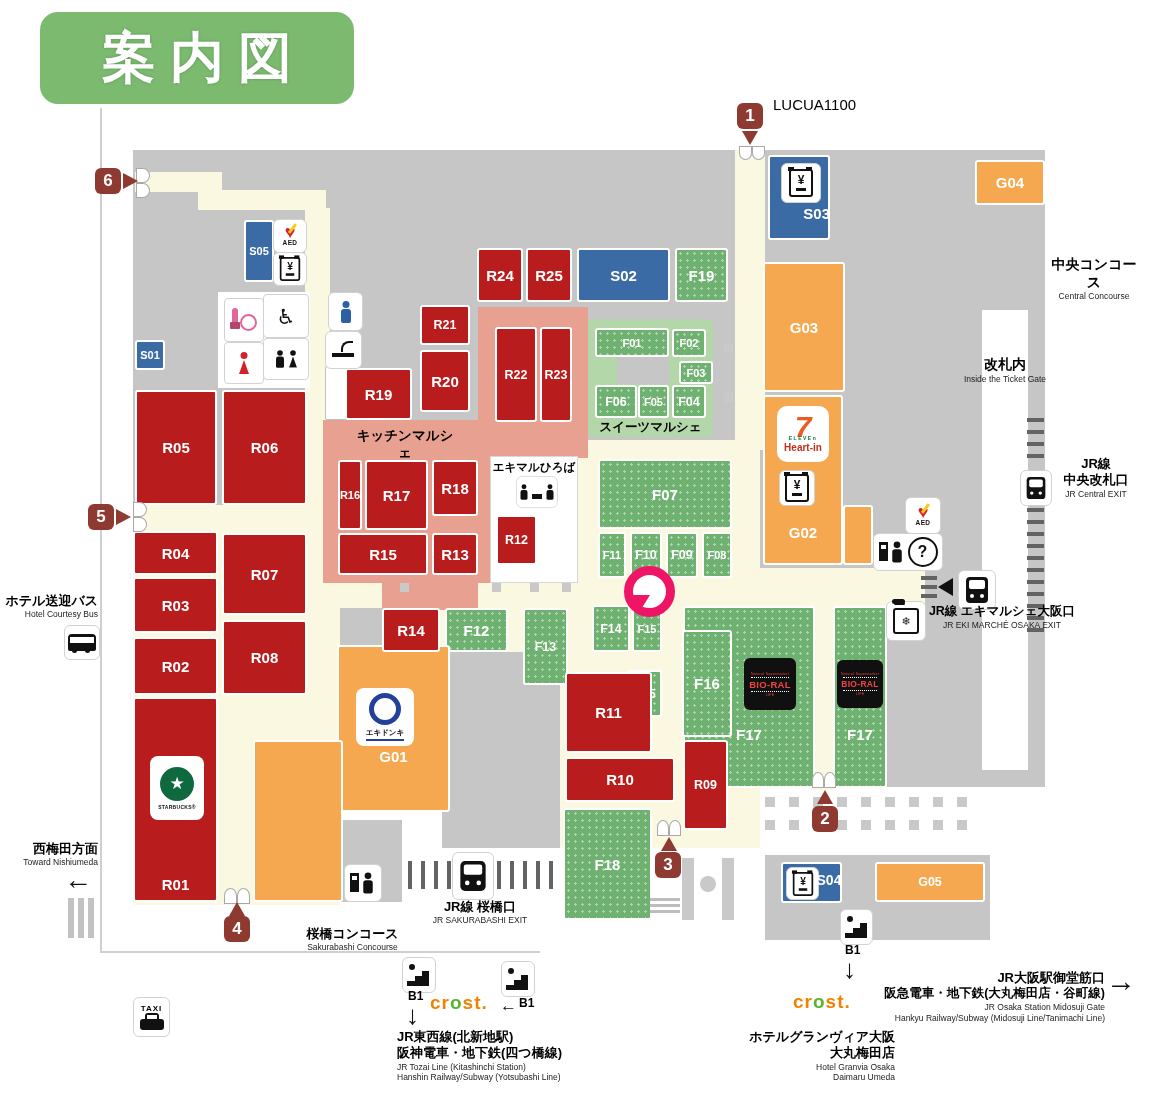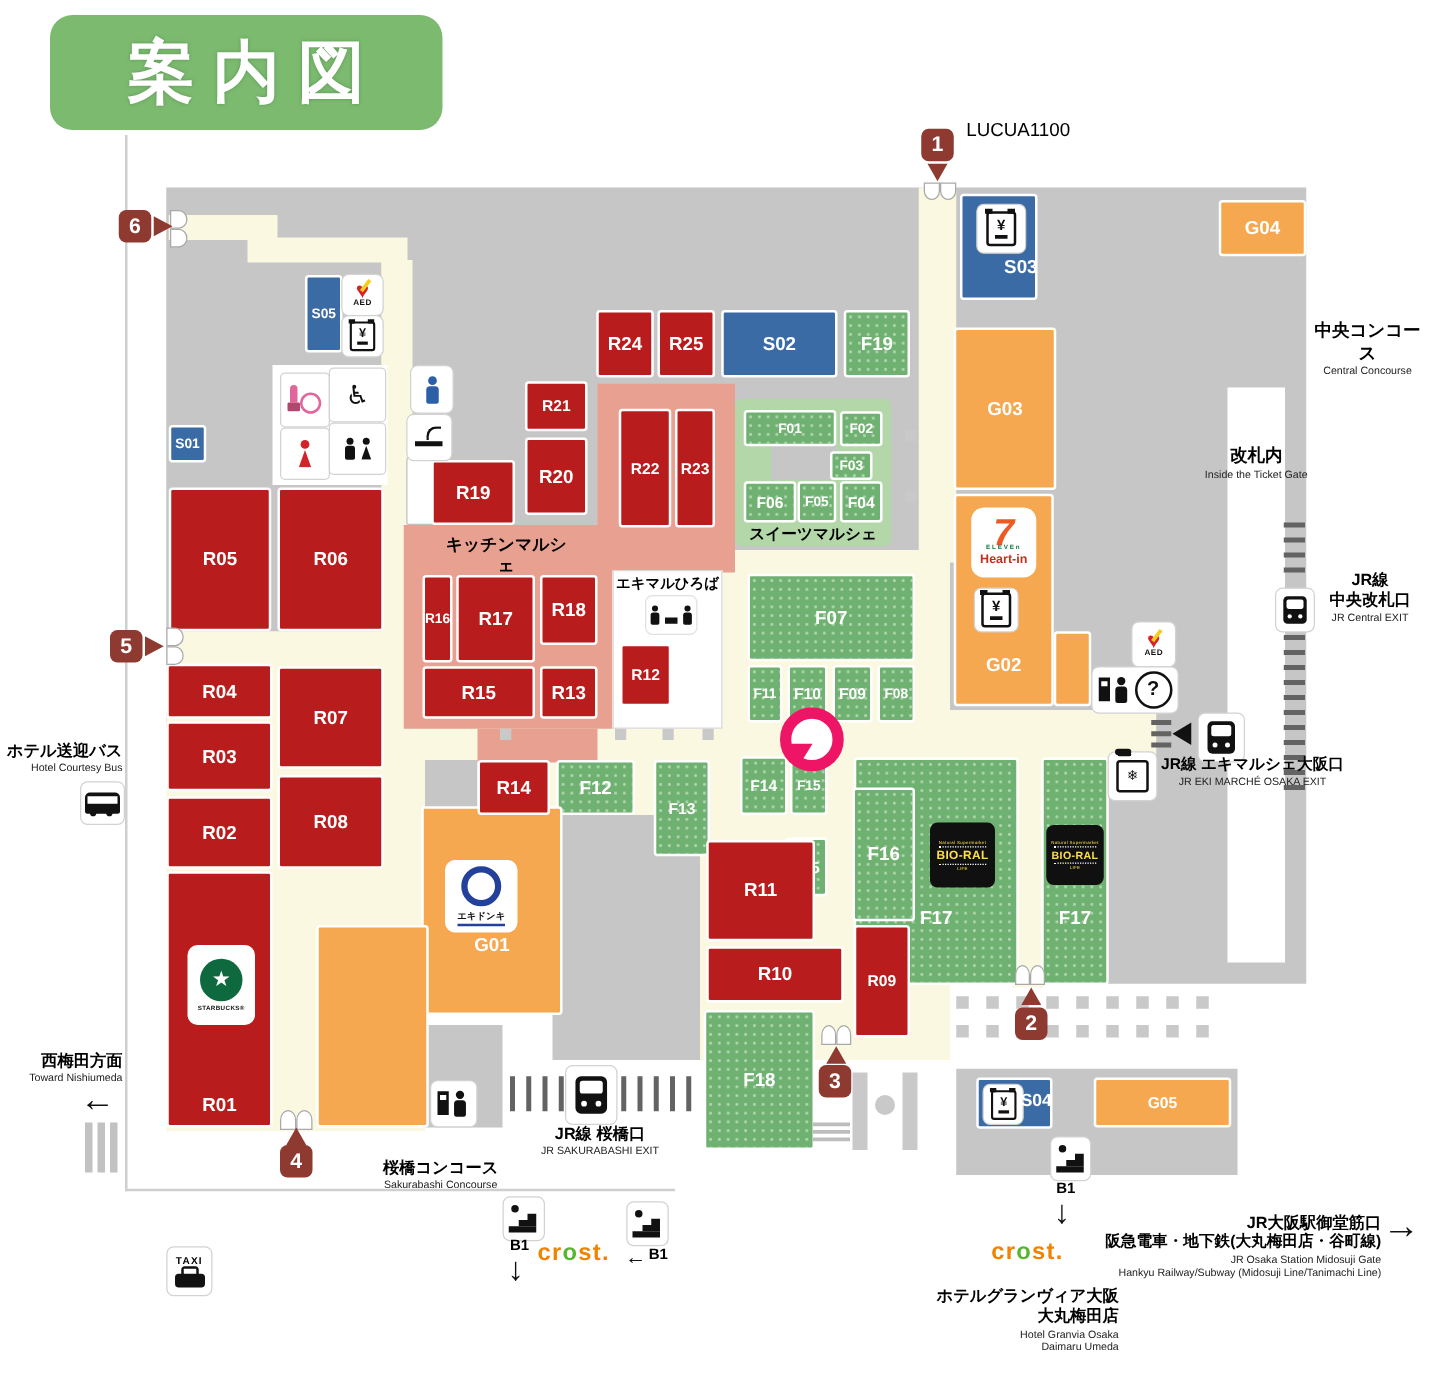--- a/index.html
+++ b/index.html
@@ -74,21 +74,21 @@
   .caric::before{content:"";position:absolute;top:-6px;left:5px;width:14px;height:7px;background:#111;border-radius:3px 3px 0 0}
   .caric::after{content:"";position:absolute;top:-4px;left:7px;width:10px;height:4px;background:#fff}
   .sbic{position:absolute;background:#fff;border-radius:8px;display:flex;flex-direction:column;align-items:center;justify-content:center;gap:3px;z-index:3}
   .sbc{width:34px;height:34px;border-radius:50%;background:#0e6a3e;display:flex;align-items:center;justify-content:center;color:#fff}
   .sbc::before{content:"★";font-size:17px}
   .sbt{font-size:5px;font-weight:bold;color:#111;letter-spacing:.3px}
   .sevic{position:absolute;background:#fff;border-radius:10px;display:flex;flex-direction:column;align-items:center;justify-content:center;z-index:3}
   .sev7{font-size:30px;font-weight:bold;color:#ee5a24;font-style:italic;line-height:24px}
   .sevel{font-size:5px;color:#0a7a3d;font-weight:bold;letter-spacing:1.5px;margin-top:-4px}
   .sevhi{color:#bf311a;font-weight:bold;font-size:10px;margin-top:1px}
-  .bric{position:absolute;background:#101010;border-radius:6px;color:#fde047;display:flex;flex-direction:column;align-items:center;justify-content:center;gap:1px;z-index:3}
+  .bric{position:absolute;background:#101010;border-radius:6px;color:#ef4444;display:flex;flex-direction:column;align-items:center;justify-content:center;gap:1px;z-index:3}
   .brx{font-size:3.5px;letter-spacing:.3px}
   .brd{width:72%;border-top:1px dotted #fff;height:0}
   .brt{font-size:9.5px;font-weight:bold;letter-spacing:.3px}
   .ekic{position:absolute;background:#fff;border-radius:8px;display:flex;flex-direction:column;align-items:center;justify-content:center;gap:3px;z-index:3}
   .ekc{width:22px;height:22px;border:5px solid #23409a;border-radius:50%}
   .ekt{font-size:7.5px;font-weight:bold;color:#111;border-bottom:2px solid #23409a;padding-bottom:1px}
   .crost-logo{position:absolute;font-weight:bold;font-size:19px;color:#f08300;letter-spacing:1px;z-index:3}
   .crost-o{color:#58b530}
   .dash{position:absolute;background:#636363}
   .pdot{position:absolute;background:#c9c9c9}
@@ -141,21 +141,21 @@
   <div class="a" style="left:78px;top:898px;width:6px;height:40px;background:#c2c2c2"></div>
   <div class="a" style="left:88px;top:898px;width:6px;height:40px;background:#c2c2c2"></div>
 
   <div id="store-layer">
       <div class="box green" style="left: 683px; top: 606px; width: 132px; height: 182px;"></div>
       <div class="box green" style="left: 833px; top: 606px; width: 54px; height: 182px;"></div>
       <div class="box green" style="left: 682px; top: 630px; width: 50px; height: 107px; font-size: 15px;">F16</div>
       <div class="box green" style="left: 675px; top: 248px; width: 53px; height: 54px; font-size: 15px;">F19</div>
       <div class="box green" style="left: 595px; top: 328px; width: 74px; height: 29px; font-size: 11px;">F01</div>
       <div class="box green" style="left: 672px; top: 329px; width: 34px; height: 28px; font-size: 11px;">F02</div>
-      <div class="box green" style="left: 664px; top: 361px; width: 34px; height: 23px; font-size: 11px;">F03</div>
+      <div class="box green" style="left: 679px; top: 361px; width: 34px; height: 23px; font-size: 11px;">F03</div>
       <div class="box green" style="left: 672px; top: 385px; width: 34px; height: 33px; font-size: 12.5px;">F04</div>
       <div class="box green" style="left: 638px; top: 385px; width: 31px; height: 33px; font-size: 11px;">F05</div>
       <div class="box green" style="left: 595px; top: 385px; width: 42px; height: 33px; font-size: 12.5px;">F06</div>
       <div class="box green" style="left: 598px; top: 459px; width: 134px; height: 70px; font-size: 15px;">F07</div>
       <div class="box green" style="left: 702px; top: 532px; width: 30px; height: 46px; font-size: 11px;">F08</div>
       <div class="box green" style="left: 666px; top: 532px; width: 32px; height: 46px; font-size: 12.5px;">F09</div>
       <div class="box green" style="left: 630px; top: 532px; width: 32px; height: 46px; font-size: 12.5px;">F10</div>
       <div class="box green" style="left: 598px; top: 532px; width: 28px; height: 46px; font-size: 11px;">F11</div>
       <div class="box green" style="left: 445px; top: 608px; width: 63px; height: 44px; font-size: 15px;">F12</div>
       <div class="box green" style="left: 523px; top: 608px; width: 45px; height: 77px; font-size: 12.5px;">F13</div>
@@ -509,20 +509,26 @@
   <div class="t ctr" style="left:295px;top:926px;width:115px">
     <span class="jp">桜橋コンコース</span>
     <span class="en">Sakurabashi Concourse</span>
   </div>
 
   <div class="t" style="left:408px;top:989px;font-size:12px;font-weight:bold">B1</div>
   <span class="ar ar-down" style="left:406px;top:1002px;font-size:26px"></span>
   <div class="crost-logo" style="left:430px;top:992px"><span>c</span><span>r</span><span class="crost-o">o</span><span>s</span><span>t</span><span>.</span></div>
   <span class="ar ar-left" style="left:500px;top:997px;font-size:17px"></span>
   <div class="t" style="left:519px;top:996px;font-size:12px;font-weight:bold">B1</div>
+  <div class="t" style="left:397px;top:1029px">
+    <div class="jp">JR東西線(北新地駅)</div>
+    <div class="jp">阪神電車・地下鉄(四つ橋線)</div>
+    <div class="en">JR Tozai Line (Kitashinchi Station)</div>
+    <div class="en">Hanshin Railway/Subway (Yotsubashi Line)</div>
+  </div>
 
   <div class="t" style="left:845px;top:943px;font-size:12px;font-weight:bold">B1</div>
   <span class="ar ar-down" style="left:843px;top:956px;font-size:26px"></span>
   <div class="crost-logo" style="left:793px;top:991px"><span>c</span><span>r</span><span class="crost-o">o</span><span>s</span><span>t</span><span>.</span></div>
   <div class="t rt" style="left:740px;top:1029px;width:155px">
     <div class="jp">ホテルグランヴィア大阪</div>
     <div class="jp">大丸梅田店</div>
     <div class="en">Hotel Granvia Osaka</div>
     <div class="en">Daimaru Umeda</div>
   </div>

